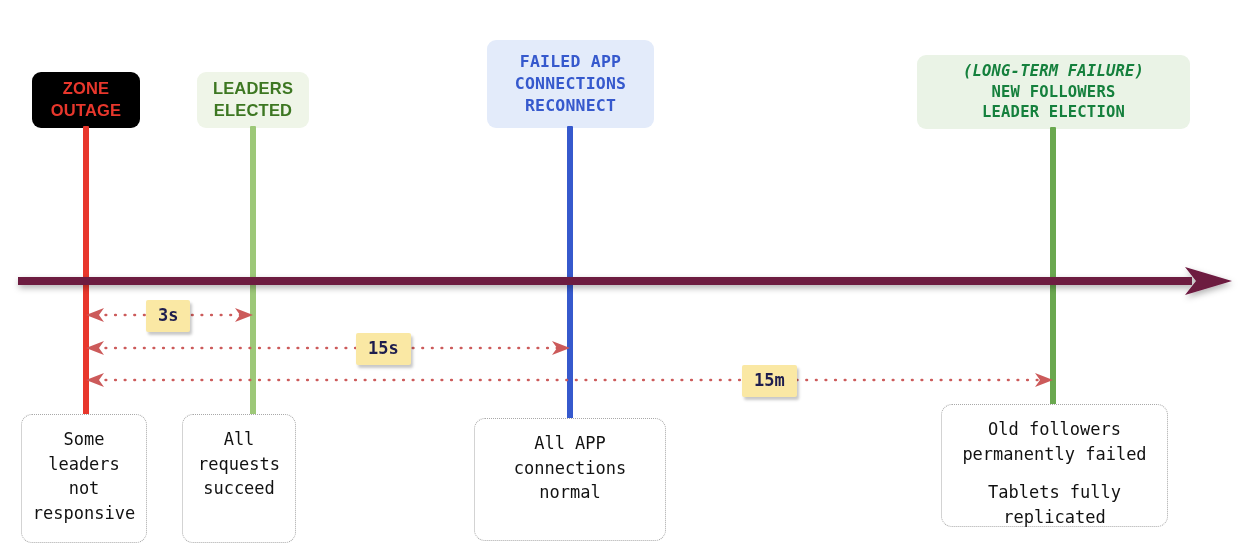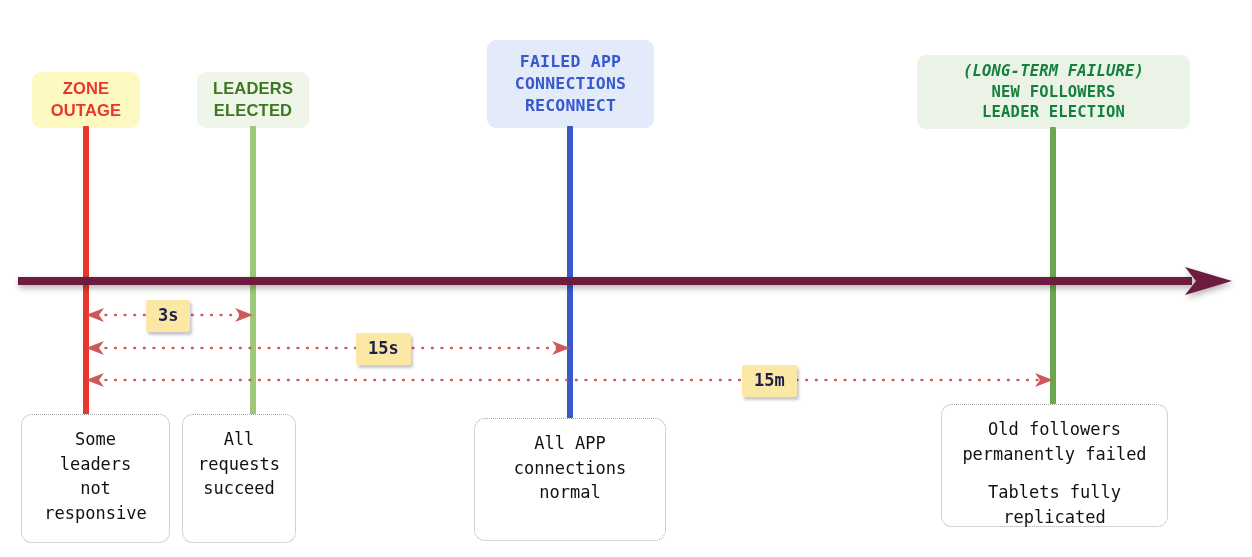--- a/index.html
+++ b/index.html
@@ -94,21 +94,21 @@
     z-index: 4;
   }
   .descbox .ln { display: block; white-space: pre; }
   .descbox .gap { display: block; height: 14px; }
 </style>
 </head>
 <body>
 
 <div id="canvas">
 
-  <div class="milestone m-sans" style="left:32px; top:72px; width:108px; height:56px; background:#fef9c3; color:#e8372c;">
+  <div class="milestone m-sans" style="left:32px; top:72px; width:108px; height:56px; background:#000000; color:#e8372c;">
     <span class="ln">ZONE</span>
     <span class="ln">OUTAGE</span>
   </div>
 
   <div class="milestone m-sans" style="left:197px; top:72px; width:112px; height:56px; background:#eff5e8; color:#3d7722;">
     <span class="ln">LEADERS</span>
     <span class="ln">ELECTED</span>
   </div>
 
   <div class="milestone m-mono" style="left:487px; top:40px; width:167px; height:88px; background:#e3ebfa; color:#3659cd;">
@@ -162,21 +162,21 @@
 
   <div class="durrow" style="left:86px; top:370px; width:967px;">
     <svg width="967" height="20" viewBox="0 0 967 20">
       <line x1="10" y1="10" x2="957" y2="10" stroke="#cc5a5a" stroke-width="2.6" stroke-linecap="round" stroke-dasharray="0.6 9"></line>
       <polygon points="0,10 18,3 13,10 18,17" fill="#cc5a5a"></polygon>
       <polygon points="967,10 949,3 954,10 949,17" fill="#cc5a5a"></polygon>
     </svg>
   </div>
   <div class="badge" style="left:742px; top:365px;">15m</div>
 
-  <div class="descbox" style="left:21px; top:414px; width:149px; height:129px;">
+  <div class="descbox" style="left:21px; top:414px; width:126px; height:129px;">
     <span class="ln">Some</span>
     <span class="ln">leaders</span>
     <span class="ln">not</span>
     <span class="ln">responsive</span>
   </div>
 
   <div class="descbox" style="left:182px; top:414px; width:114px; height:129px;">
     <span class="ln">All</span>
     <span class="ln">requests</span>
     <span class="ln">succeed</span>

